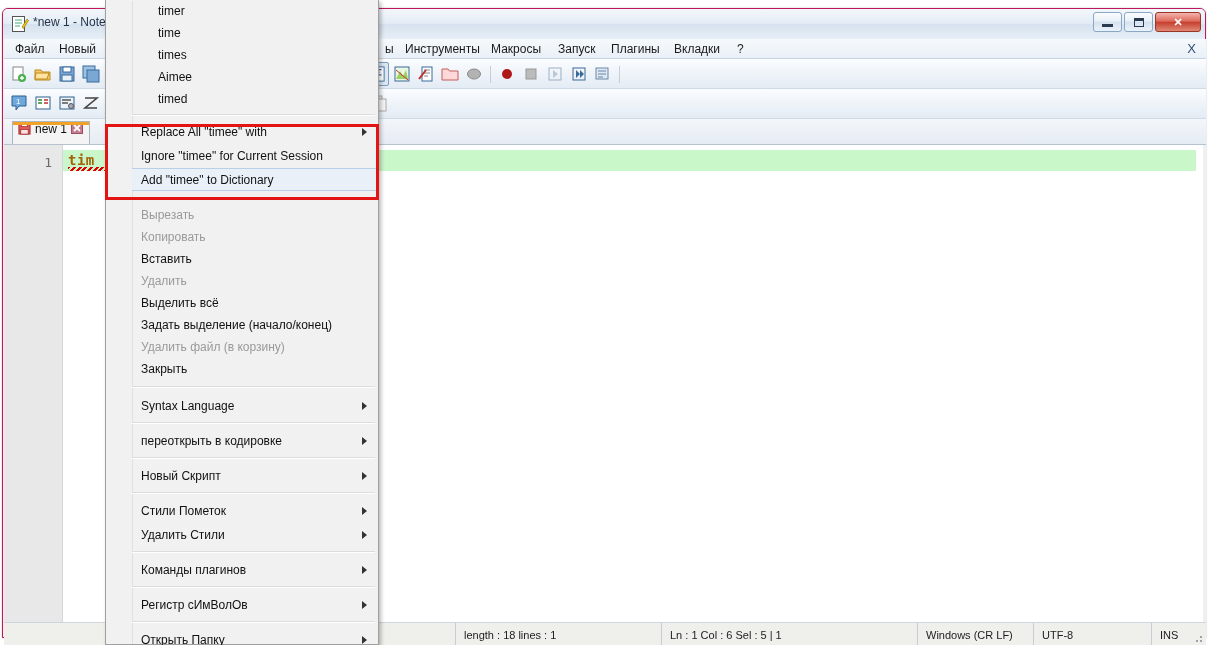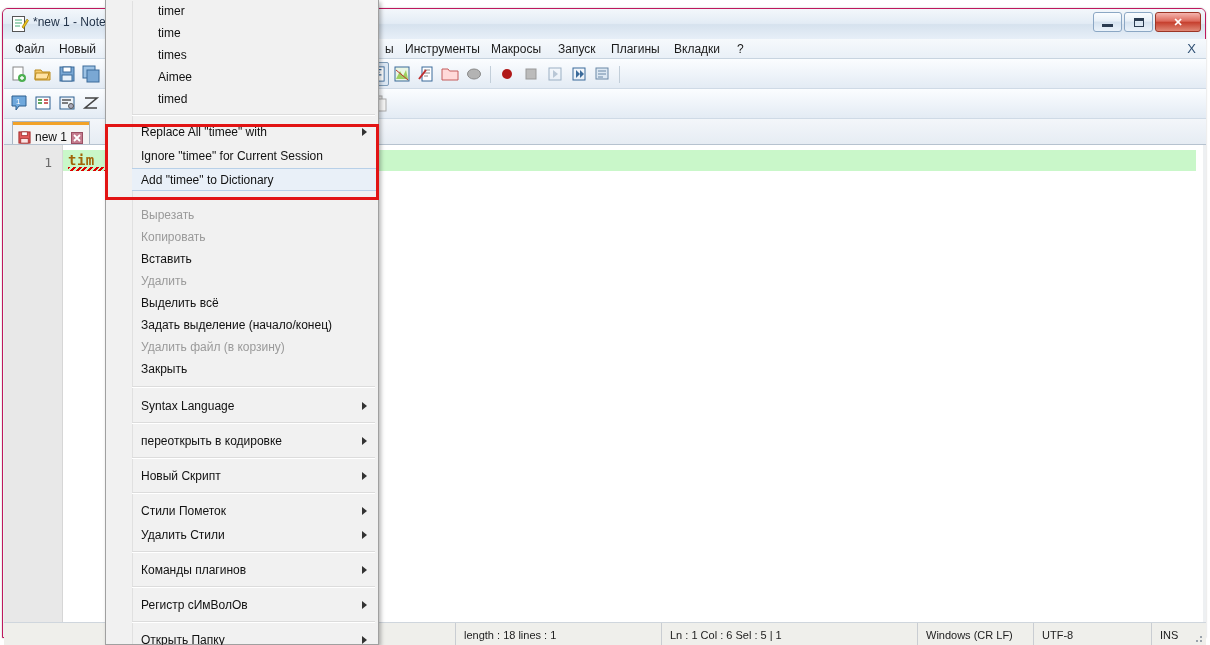--- a/index.html
+++ b/index.html
@@ -103,21 +103,21 @@
     background: linear-gradient(to bottom,#f3f6fa,#e6ecf3);
     border-bottom: 1px solid #b6c2cf;
     box-sizing: border-box;
   }
   .tab {
     position: absolute; left: 8px; top: 2px;
     height: 23px; padding: 0 6px 0 5px;
     background: #f4f4f4;
     border: 1px solid #a9b6c3;
     border-bottom: none;
-    display: flex; align-items: flex-end; gap: 4px;
+    display: flex; align-items: flex-start; gap: 4px;
     box-sizing: border-box;
   }
   .tab .topbar { position: absolute; left:0; top:0; right:0; height:3px; background:#f2a227;}
   .tab .tlabel { font-size: 12px; color:#111; }
 
   
   .editor {
     position: absolute; left: 1px; top: 136px;
     width: 1202px; height: 477px;
     background: #ffffff;

